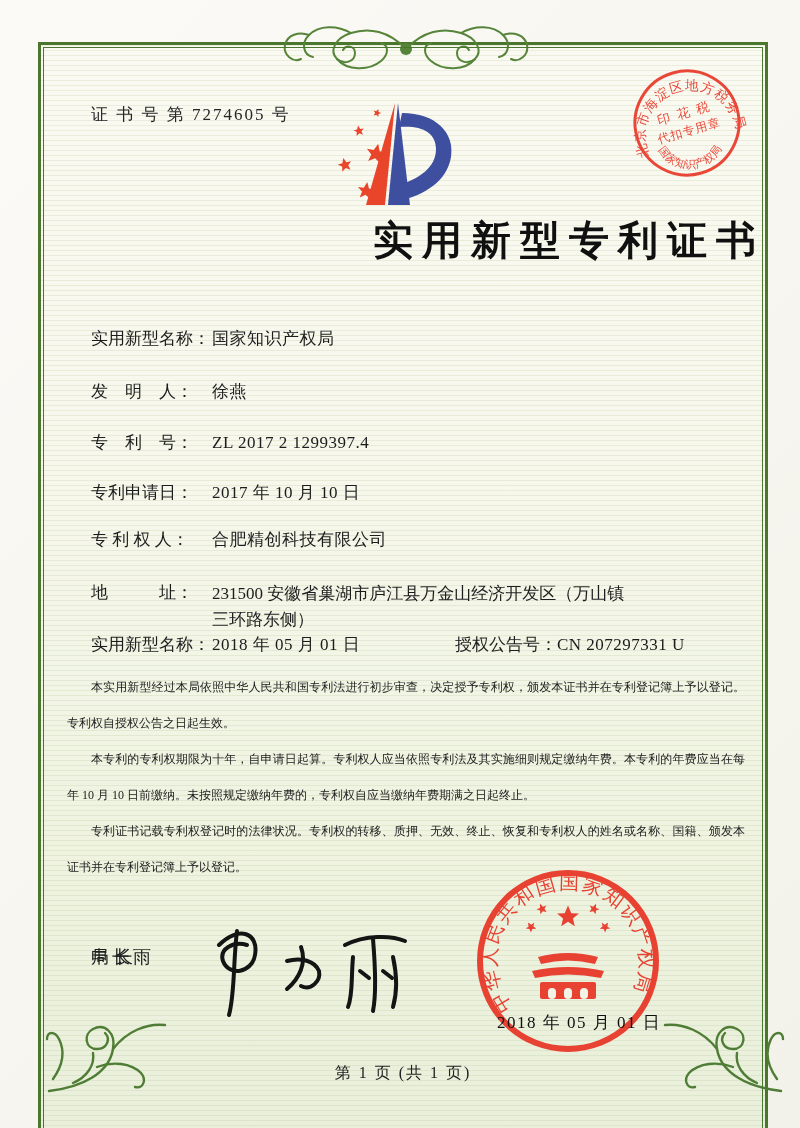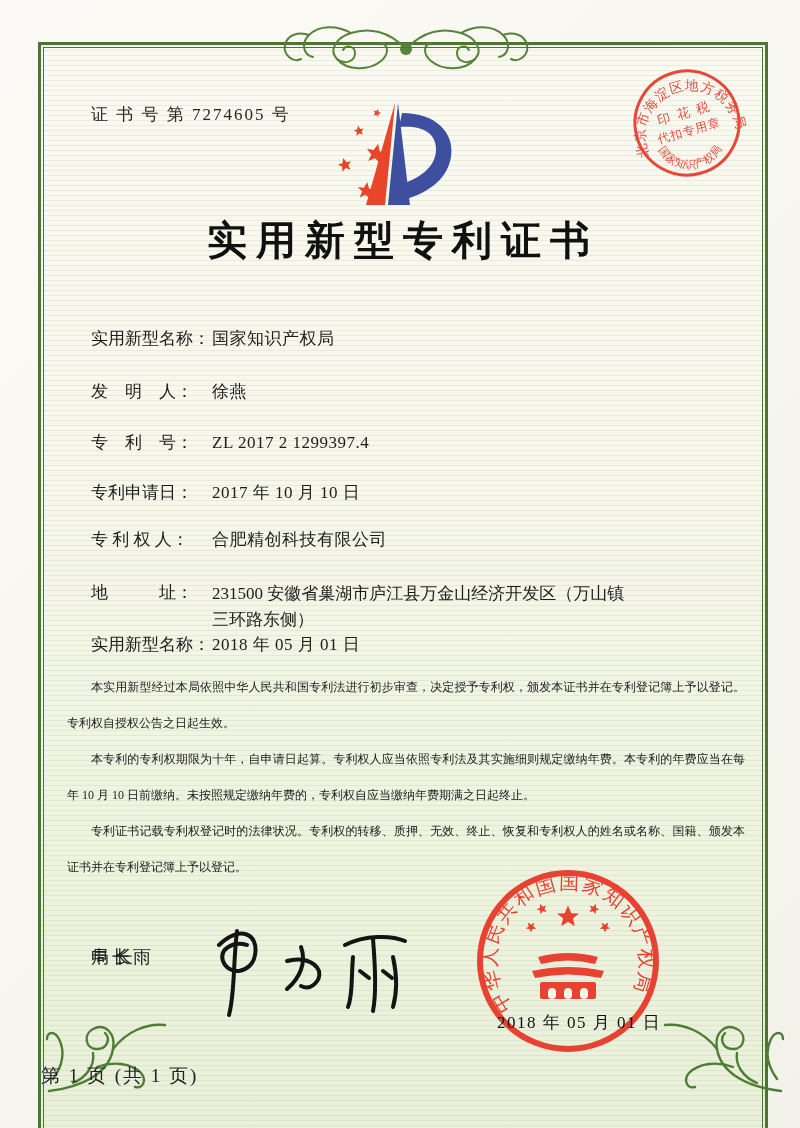--- a/index.html
+++ b/index.html
@@ -16,30 +16,30 @@
   .frame {
     position:absolute; left:38px; top:42px; width:730px; height:1116px;
     border:3px solid #4a762d;
     background:
       repeating-linear-gradient(180deg, rgba(140,175,110,0.16) 0 1px, rgba(255,255,255,0) 1px 5px),
       linear-gradient(180deg,#fbfaf2 0%,#f7f7ec 40%,#eff3e0 72%,#e9efda 100%);
   }
   .frame::after { content:""; position:absolute; inset:2px; border:1px solid #4a762d; pointer-events:none; }
   .abs { position:absolute; }
   .cert-number { left:50px; top:58px; font-size:17px; letter-spacing:2px; color:#262626; }
-  .title { left:0; right:0; top:168px; text-align:center; font-size:40px; font-weight:bold; letter-spacing:9px; color:#101010; }
+  .title { left:0; right:0; top:168px; text-align:right; font-size:40px; font-weight:bold; letter-spacing:9px; color:#101010; }
   .row { left:50px; font-size:17px; color:#1c1c1c; white-space:nowrap; }
   .row .lbl { display:inline-block; width:121px; }
   .row .val { letter-spacing:0.5px; }
   .addr-val { display:inline-block; vertical-align:top; white-space:normal; line-height:26px; }
   .paragraphs { left:26px; width:678px; top:624px; font-size:12px; line-height:36px; text-align:justify; color:#1b1b1b; }
   .paragraphs p { text-indent:2em; }
   .director-title { left:50px; top:900px; font-size:18px; letter-spacing:6px; }
   .director-name { left:50px; top:900px; font-size:18px; letter-spacing:3px; }
-  .footer { left:0; right:0; top:1018px; text-align:left; font-size:19px; letter-spacing:2px; color:#222; }
+  .footer { left:0; right:0; top:1018px; text-align:center; font-size:16px; letter-spacing:2px; color:#222; }
   .seal-date { left:456px; top:966px; font-size:17px; letter-spacing:1.5px; color:#111; z-index:6; }
   .sig { left:162px; top:866px; z-index:3; }
   .seal { left:427px; top:816px; z-index:5; opacity:0.95; }
   .stamp { left:584px; top:16px; transform:rotate(-16deg); opacity:0.92; }
   .logo { left:292px; top:54px; }
   .orn-top { left:236px; top:-26px; }
   .orn-bl { left:2px; top:942px; }
   .orn-br { left:618px; top:942px; transform:scaleX(-1); }
   svg text { font-family:"Liberation Serif","DejaVu Serif",serif; }
 </style>
@@ -135,20 +135,23 @@
       <span class="lbl">专利申请日：</span><span class="val">2017 年 10 月 10 日</span>
     </div>
     <div class="abs row" style="top:483px">
       <span class="lbl">专 利 权 人：</span><span class="val">合肥精创科技有限公司</span>
     </div>
     <div class="abs row" style="top:536px">
       <span class="lbl" style="vertical-align:top">地　　　址：</span><span class="addr-val"><span>231500 安徽省巢湖市庐江县万金山经济开发区（万山镇</span><br><span>三环路东侧）</span></span>
     </div>
     <div class="abs row" style="top:588px">
       <span class="lbl">实用新型名称：</span><span class="val">2018 年 05 月 01 日</span>
+    </div>
+    <div class="abs row" style="top:588px; left:414px">
+      <span>授权公告号：</span><span class="val">CN 207297331 U</span>
     </div>
 
     <div class="abs paragraphs">
       <p>本实用新型经过本局依照中华人民共和国专利法进行初步审查，决定授予专利权，颁发本证书并在专利登记簿上予以登记。专利权自授权公告之日起生效。</p>
       <p>本专利的专利权期限为十年，自申请日起算。专利权人应当依照专利法及其实施细则规定缴纳年费。本专利的年费应当在每年 10 月 10 日前缴纳。未按照规定缴纳年费的，专利权自应当缴纳年费期满之日起终止。</p>
       <p>专利证书记载专利权登记时的法律状况。专利权的转移、质押、无效、终止、恢复和专利权人的姓名或名称、国籍、颁发本证书并在专利登记簿上予以登记。</p>
     </div>
 
     <div class="abs director-title">局长</div>
     <div class="abs director-name">申长雨</div>

